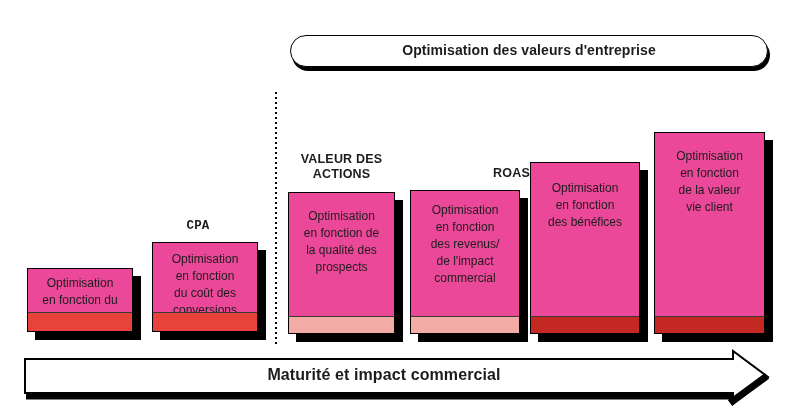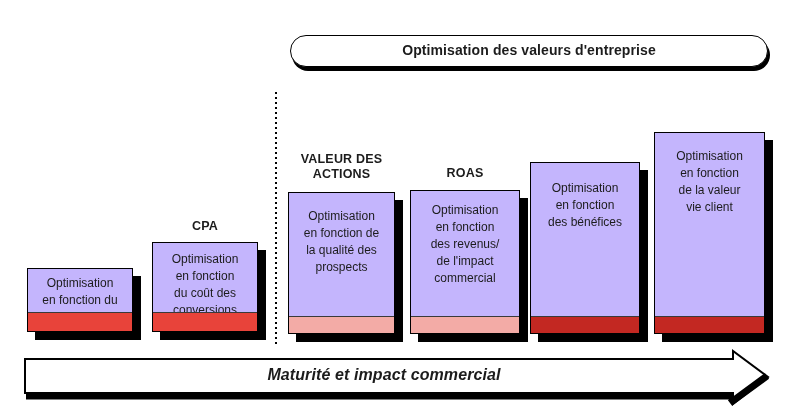--- a/index.html
+++ b/index.html
@@ -47,21 +47,21 @@
     position: absolute;
     text-align: center;
     font-weight: 700;
     font-size: 12.5px;
     line-height: 15px;
     letter-spacing: 0.2px;
     white-space: pre-line;
   }
   .box {
     position: absolute;
-    background: #c4b5fd;
+    background: #ec4899;
     border: 1.5px solid #000000;
     box-shadow: 8px 8px 0 #000000;
     box-sizing: border-box;
   }
   .box-text {
     text-align: center;
     font-size: 12px;
     line-height: 17px;
     white-space: pre-line;
   }
@@ -70,31 +70,31 @@
     left: 0; right: 0; bottom: 0;
     border-top: 1px solid #3a3a3a;
   }
 
   
   .t0 { left: 17px;  top: 244px; width: 126px; }
   .b0 { left: 27px;  top: 268px; width: 106px; height: 64px; }
   .b0 .box-text { padding-top: 6px; }
   .b0 .bar { height: 18px; }
 
-  .t1 { left: 142px; top: 219px; width: 126px; }
+  .t1 { left: 135px; top: 219px; width: 126px; font-family: Liberation Mono, monospace; }
   .b1 { left: 152px; top: 242px; width: 106px; height: 90px; }
   .b1 .box-text { padding-top: 8px; }
   .b1 .bar { height: 18px; }
 
   .t2 { left: 278px; top: 152px; width: 127px; }
   .b2 { left: 288px; top: 192px; width: 107px; height: 142px; }
   .b2 .box-text { padding-top: 15px; }
   .b2 .bar { height: 16px; }
 
-  .t3 { left: 400px; top: 166px; width: 130px; }
+  .t3 { left: 400px; top: 166px; width: 130px; text-align: right; }
   .b3 { left: 410px; top: 190px; width: 110px; height: 144px; }
   .b3 .box-text { padding-top: 11px; }
   .b3 .bar { height: 16px; }
 
   .t4 { left: 520px; top: 138px; width: 130px; }
   .b4 { left: 530px; top: 162px; width: 110px; height: 172px; }
   .b4 .box-text { padding-top: 17px; }
   .b4 .bar { height: 16px; }
 
   .t5 { left: 644px; top: 93px;  width: 131px; }
@@ -110,21 +110,20 @@
   }
   .arrow-label {
     position: absolute;
     left: 25px; top: 357px;
     width: 718px; height: 36px;
     line-height: 36px;
     text-align: center;
     font-size: 16px;
     font-weight: 700;
     letter-spacing: 0.1px;
-    font-style: italic;
   }
 </style>
 </head>
 <body>
 
 <div id="canvas">
 
   <div class="pill">Optimisation des valeurs d'entreprise</div>
 
   <div class="divider"></div>

